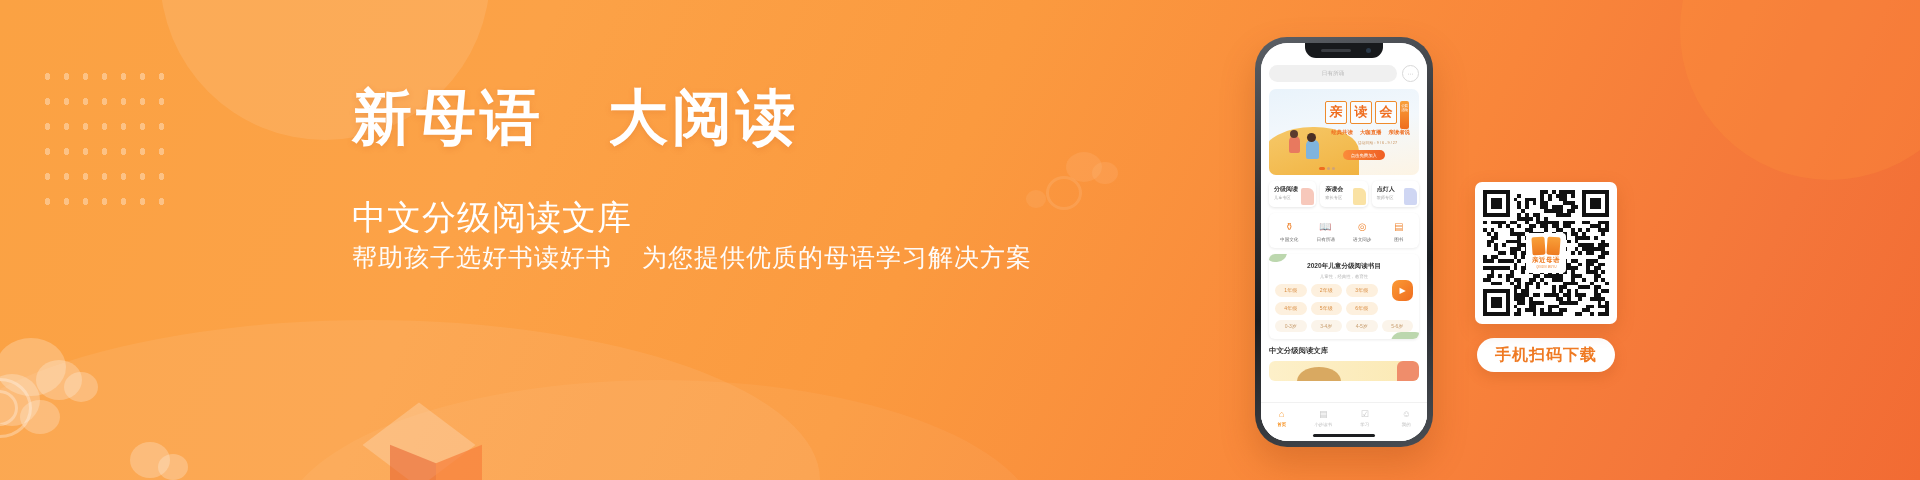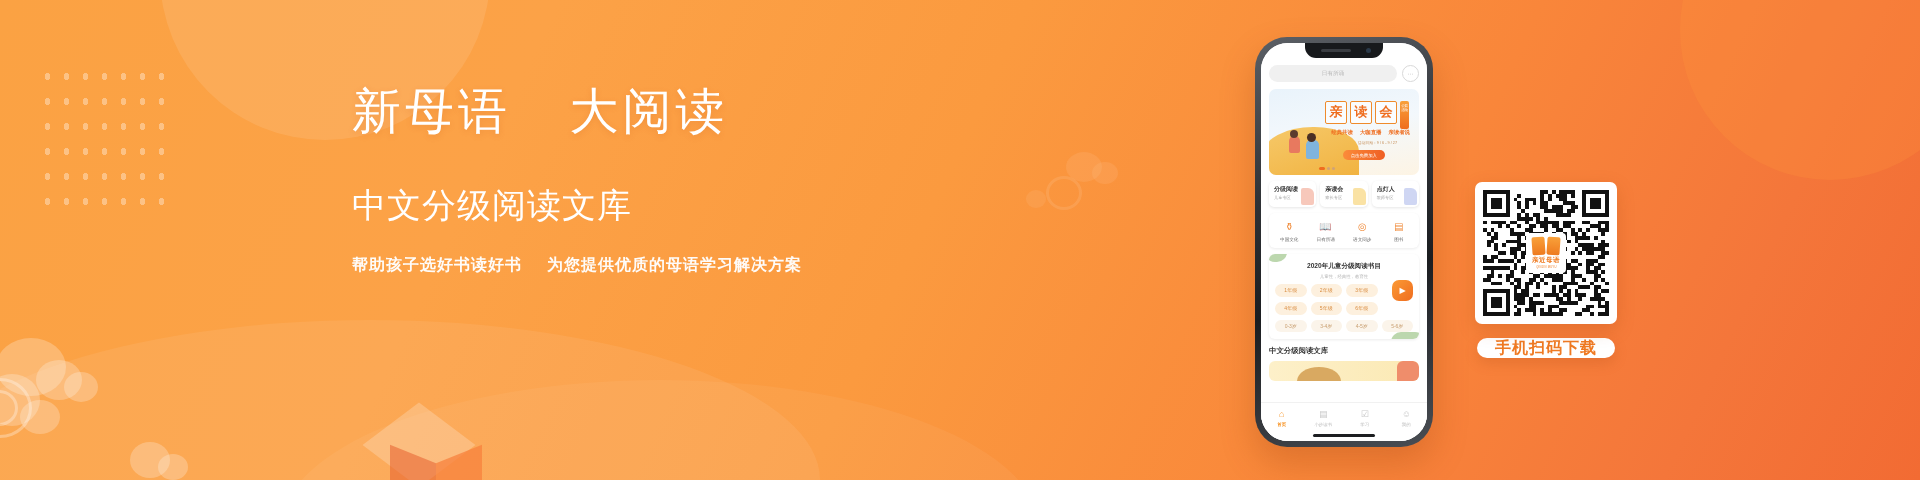--- a/index.html
+++ b/index.html
@@ -62,32 +62,32 @@
     transform:skewY(-22deg);
   }
   .swirl-right{
     position:absolute;left:1020px;top:150px;width:120px;height:80px;
     opacity:.35;
   }
   
   .copy{position:absolute;left:352px;top:86px;width:660px;}
   .headline{
     font-family:"Liberation Serif","DejaVu Serif",serif;
-    font-weight:400;color:#ffffff;font-size:49px;line-height:1.08;
+    font-weight:700;color:#ffffff;font-size:60px;line-height:1.08;
     letter-spacing:4px;white-space:nowrap;
     text-shadow:0 2px 6px rgba(190,80,20,0.18);
   }
   .headline .gap{display:inline-block;width:26px;}
   .subhead{
     margin-top:44px;color:#ffffff;font-size:34px;letter-spacing:1px;
     font-weight:400;white-space:nowrap;
   }
   .tagline{
-    margin-top:26px;color:#ffffff;font-size:16px;letter-spacing:1px;
-    font-weight:700;white-space:nowrap;opacity:.97;
+    color:#ffffff;font-size:25px;letter-spacing:1px;
+    font-weight:400;white-space:nowrap;opacity:.97;
   }
   .tagline .sp{display:inline-block;width:14px;}
   
   .phone{
     position:absolute;left:1255px;top:37px;width:178px;height:410px;
     border-radius:32px;
     background:linear-gradient(160deg,#5c6066 0%,#2f3236 35%,#1b1d20 60%,#4a4e54 100%);
     padding:6px;box-sizing:border-box;
     box-shadow:0 16px 34px rgba(150,60,10,0.28);
   }
@@ -233,21 +233,21 @@
   }
   .qr-logo .book .p{
     position:absolute;top:0;width:13px;height:18px;background:linear-gradient(180deg,#f9a13a,#ee7a1f);
     border-radius:2px;
   }
   .qr-logo .book .p.l{left:0;transform:rotate(-4deg);}
   .qr-logo .book .p.r{right:0;transform:rotate(4deg);}
   .qr-logo .lt{font-size:6.5px;color:#ef7a1f;font-weight:700;margin-top:1px;letter-spacing:.5px;}
   .qr-logo .ls{font-size:3px;color:#ef7a1f;letter-spacing:.3px;transform:scale(.9);}
   .dlbtn{
-    margin:14px auto 0;width:138px;height:20px;border-radius:18px;background:#ffffff;
+    margin:14px auto 0;width:138px;height:34px;border-radius:18px;background:#ffffff;
     color:#ef7a23;font-size:16px;font-weight:700;letter-spacing:1px;
     display:flex;align-items:center;justify-content:center;
     box-shadow:0 5px 14px rgba(160,65,15,0.2);cursor:pointer;
   }
 </style>
 </head>
 <body>
 
 <div class="banner">
 

